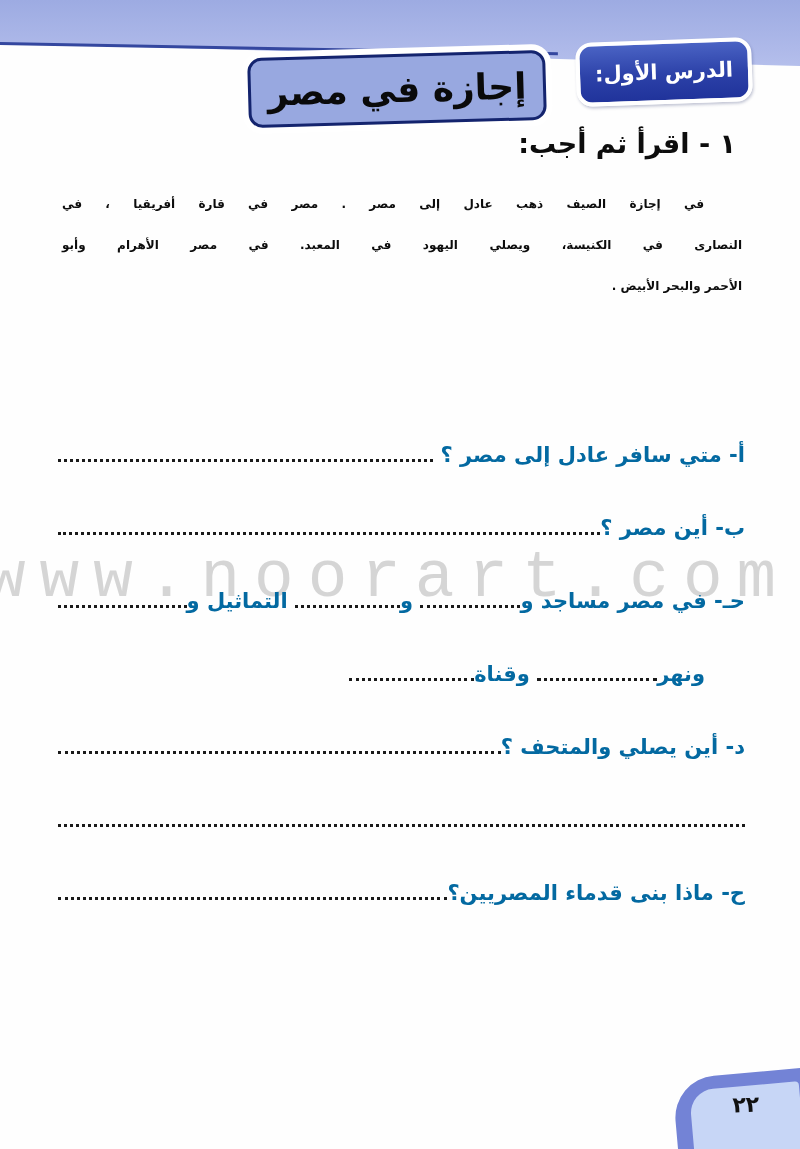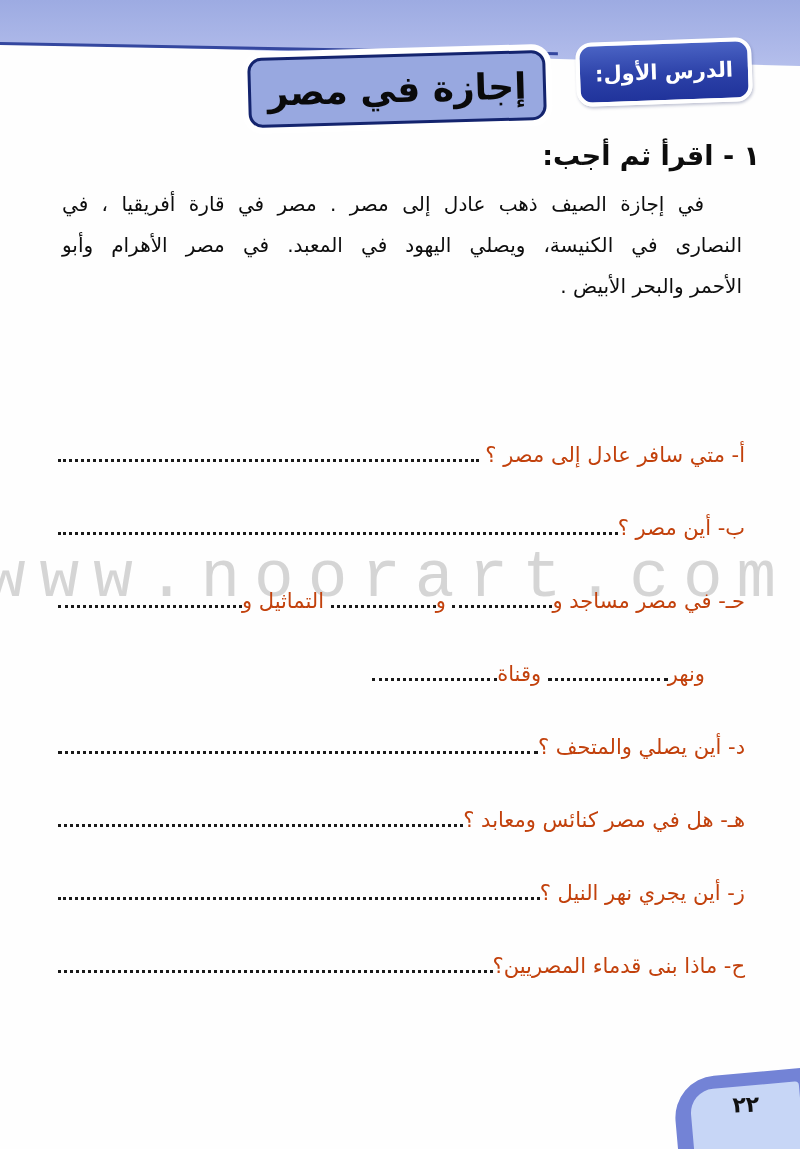--- a/index.html
+++ b/index.html
@@ -43,44 +43,44 @@
     background:#98a8e0;
     border:3px solid #14246e;border-radius:14px;
     box-shadow:0 0 0 6px #ffffff;
     transform:rotate(-1.6deg);
     display:flex;align-items:center;justify-content:center;
     font-size:36px;font-weight:bold;color:#0a0a0a;
     z-index:3;
   }
 
   .heading{
-    position:absolute;top:128px;right:40px;
-    font-size:27px;font-weight:bold;color:#0d0d0d;z-index:2;margin-top:12px;
+    position:absolute;top:128px;right:64px;
+    font-size:27px;font-weight:bold;color:#0d0d0d;z-index:2;
   }
 
   .paragraph{
     position:absolute;top:184px;right:58px;left:62px;
-    direction:rtl;font-size:20px;font-weight:normal;color:#0d0d0d;
+    direction:rtl;font-size:12px;font-weight:bold;color:#0d0d0d;
     line-height:41px;z-index:2;
   }
   .p-line{text-align:justify;text-align-last:justify;}
   .p-line.first{text-indent:38px;}
   .p-line.last{text-align-last:right;}
 
   .watermark{
     position:absolute;top:546px;left:-14px;width:830px;
     font-family:"Liberation Mono","DejaVu Sans Mono",monospace;
     font-size:66px;letter-spacing:14px;line-height:1;
     color:#b5b5b5;opacity:.55;white-space:nowrap;overflow:hidden;
     direction:ltr;z-index:1;
   }
 
   .questions{
     position:absolute;top:437px;right:55px;left:58px;
-    direction:rtl;font-size:21px;font-weight:normal;color:#c2410c;z-index:2;
+    direction:rtl;font-size:21px;font-weight:bold;color:#0369a1;z-index:2;
   }
   .q-row{display:flex;align-items:flex-end;height:30px;margin-bottom:43px;}
   .q-text{white-space:pre;}
   .dots{
     border-bottom:3px dotted #1a1a1a;height:1px;
     margin-bottom:5px;
   }
 
   
   .corner{
@@ -143,25 +143,20 @@
         <span class="q-text">ونهر</span>
         <span class="dots" style="width: 120px; flex: 0 0 auto;"></span>
         <span class="q-text"> وقناة</span>
         <span class="dots" style="width: 125px; flex: 0 0 auto;"></span>
       </div>
       <div class="q-row">
         <span class="q-text">د- أين يصلي والمتحف ؟</span>
         <span class="dots" style="flex: 1 1 auto;"></span>
       </div>
       <div class="q-row">
-        <span class="q-text">هـ- هل في مصر كنائس ومعابد ؟</span>
-        <span class="dots" style="flex: 1 1 auto;"></span>
-      </div>
-      <div class="q-row">
-        <span class="q-text">ز- أين يجري نهر النيل ؟</span>
         <span class="dots" style="flex: 1 1 auto;"></span>
       </div>
       <div class="q-row">
         <span class="q-text">ح- ماذا بنى قدماء المصريين؟</span>
         <span class="dots" style="flex: 1 1 auto;"></span>
       </div>
     </div>
 
   <div class="corner">
     <div class="corner-inner">

